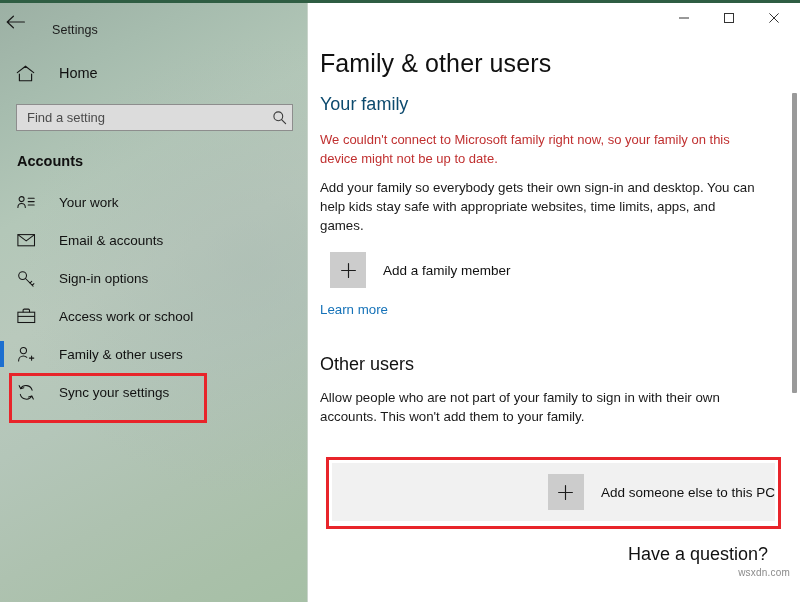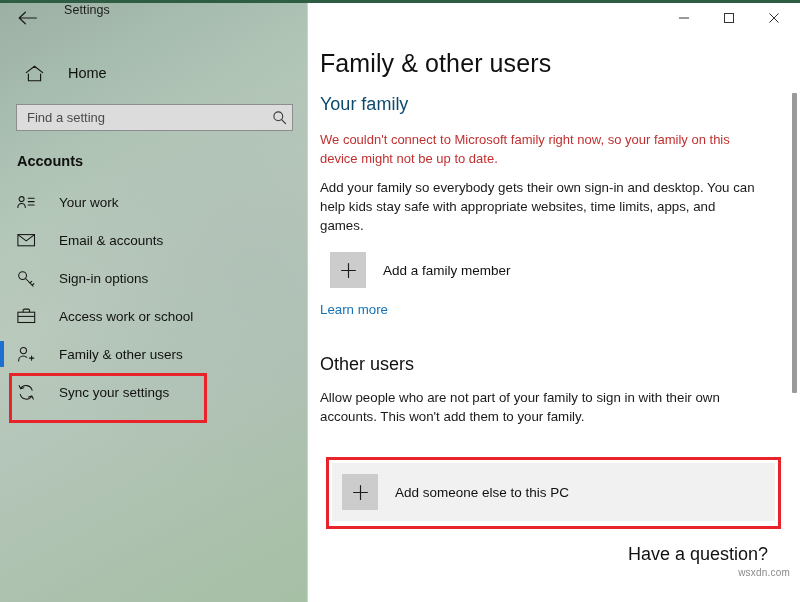--- a/index.html
+++ b/index.html
@@ -37,23 +37,22 @@
         #b9c9bc 45%,
         #b4c6b9 60%,
         #aec2b0 76%,
         #a9c0a9 90%,
         #a6c0a6 100%);
     border-right: 1px solid #c9d4cb;
   }
 
   .sidebar-top-row {
     display: flex;
-    align-items: flex-start;
+    align-items: flex-end;
     height: 34px;
-    padding-left: 12px;
   }
 
   .back-arrow {
     width: 30px;
     height: 30px;
     display: flex;
     align-items: center;
     justify-content: center;
     color: #1a1a1a;
   }
@@ -64,21 +63,21 @@
     font-size: 12.5px;
     color: #1b1b1b;
     letter-spacing: 0.1px;
   }
 
   .home-row {
     display: flex;
     align-items: center;
     height: 38px;
     margin-top: 17px;
-    padding-left: 25px;
+    padding-left: 16px;
   }
   .home-icon {
     width: 22px;
     display: flex;
     align-items: center;
     justify-content: flex-start;
     color: #151515;
   }
   .home-label {
     margin-left: 21px;
@@ -241,20 +240,21 @@
     align-items: center;
     margin-top: 16px;
     height: 38px;
     width: 440px;
   }
   .add-row.hl {
     background: #f1f1f1;
     height: 58px;
     width: 443px;
     margin-top: 0;
+    justify-content: flex-end;
   }
   .plus-box {
     width: 36px;
     height: 36px;
     background: #cccccc;
     display: flex;
     align-items: center;
     justify-content: center;
     flex: 0 0 36px;
     margin-left: 10px;

